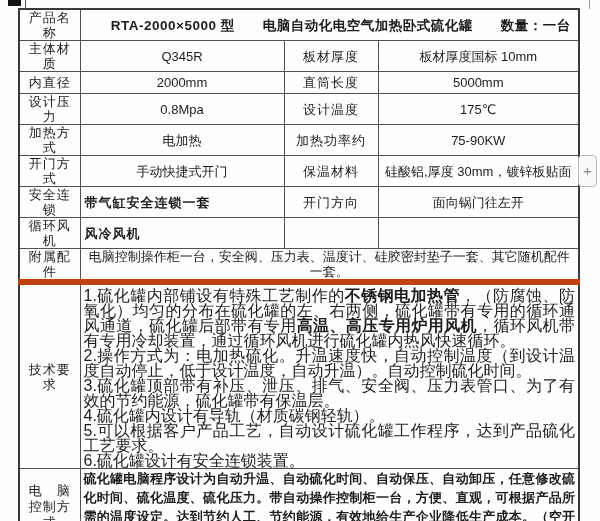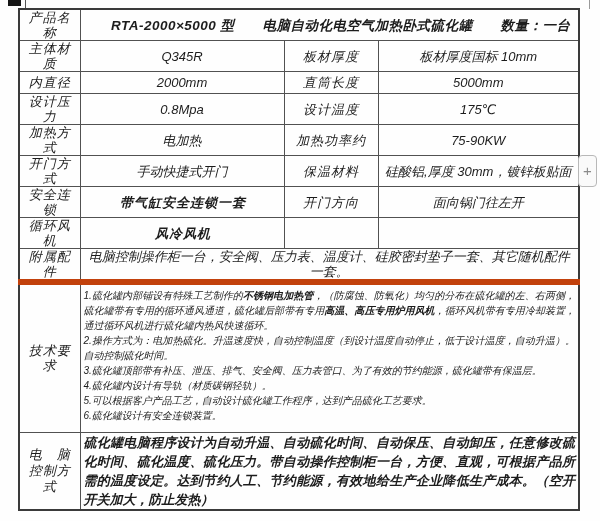--- a/index.html
+++ b/index.html
@@ -19,34 +19,33 @@
     position:absolute;left:18px;top:8px;width:560px;
     border-collapse:collapse;table-layout:fixed;
     border:2px solid #3a3a3a;
   }
   td{
     border:1px solid #515151;
     font-size:13px;line-height:15px;
     text-align:center;vertical-align:middle;
     padding:0 2px;overflow:hidden;
     color:#1c1c1c;
-    font-style:italic;
   }
   tr.pair{height:22px;}
   tr.title-row{height:22px;}
   tr.attach-row{height:21px;}
   tr.attach-row td{border-bottom:6px solid #c2410c;}
   td.lab{letter-spacing:1px;}
   td.title-cell{font-weight:bold;font-size:13.5px;letter-spacing:0.5px;padding-left:25px;}
-  td.bold-left{font-weight:bold;text-align:center;padding-left:4px;letter-spacing:1px;}
+  td.bold-left{font-weight:bold;text-align:left;padding-left:4px;letter-spacing:1px;}
   td.attach-cell{text-align:center;}
   tr.tech-row{height:150px;}
   td.tech-cell{
     text-align:left;vertical-align:top;
-    font-size:10px;line-height:15px;
+    font-size:16px;line-height:15px;
     padding:3px 3px 0 3px;
   }
   td.tech-cell p{margin:0;text-align:justify;}
   tr.comp-row{height:75px;}
   td.comp-cell{
     text-align:left;font-weight:bold;
     font-size:13px;line-height:19px;
     padding:0 3px;text-align:justify;
   }
   td.two-line-lab{line-height:16px;letter-spacing:1px;}

